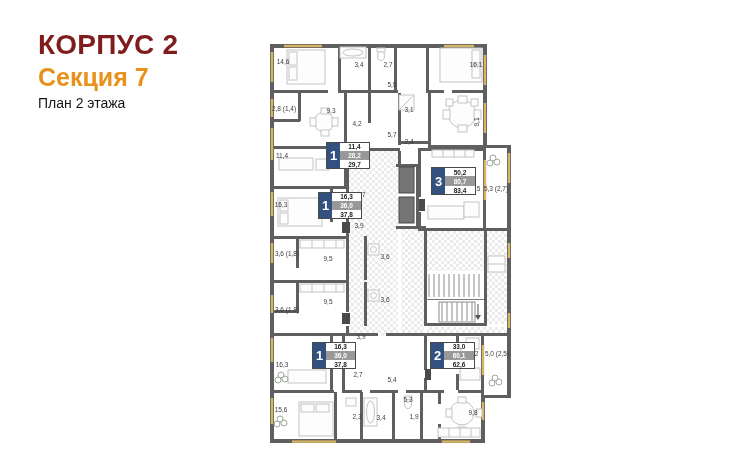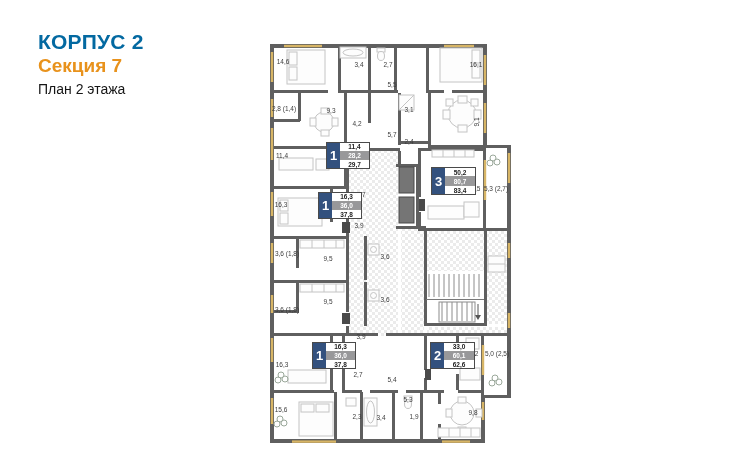--- a/index.html
+++ b/index.html
@@ -1,22 +1,22 @@
 <!DOCTYPE html>
 <html><head>
 <meta charset="utf-8">
 <style>
   html,body{margin:0;padding:0;}
   body{
     width:740px;height:472px;position:relative;overflow:hidden;
     background:#ffffff;font-family:"Liberation Sans", sans-serif;
   }
   .title-block{position:absolute;left:38px;top:30px;line-height:1.1;}
-  .title-building{font-size:21px;font-weight:bold;color:#0369a1;letter-spacing:.2px;}
-  .title-section{font-size:19px;font-weight:bold;color:#E8921C;margin-top:3px;}
+  .title-building{font-size:28px;font-weight:bold;color:#7f1d1d;letter-spacing:.2px;}
+  .title-section{font-size:25px;font-weight:bold;color:#E8921C;margin-top:3px;}
   .title-floor{font-size:14px;font-weight:normal;color:#161616;margin-top:5px;}
 
   .plan-wrap{position:absolute;left:0;top:0;width:740px;height:472px;}
   svg{position:absolute;left:0;top:0;}
 
   .room-label{
     position:absolute;font-size:6.5px;color:#3c3c3c;
     transform:translate(-50%,-50%);white-space:nowrap;z-index:5;
   }
   .room-label.rot{transform:translate(-50%,-50%) rotate(-90deg);}

